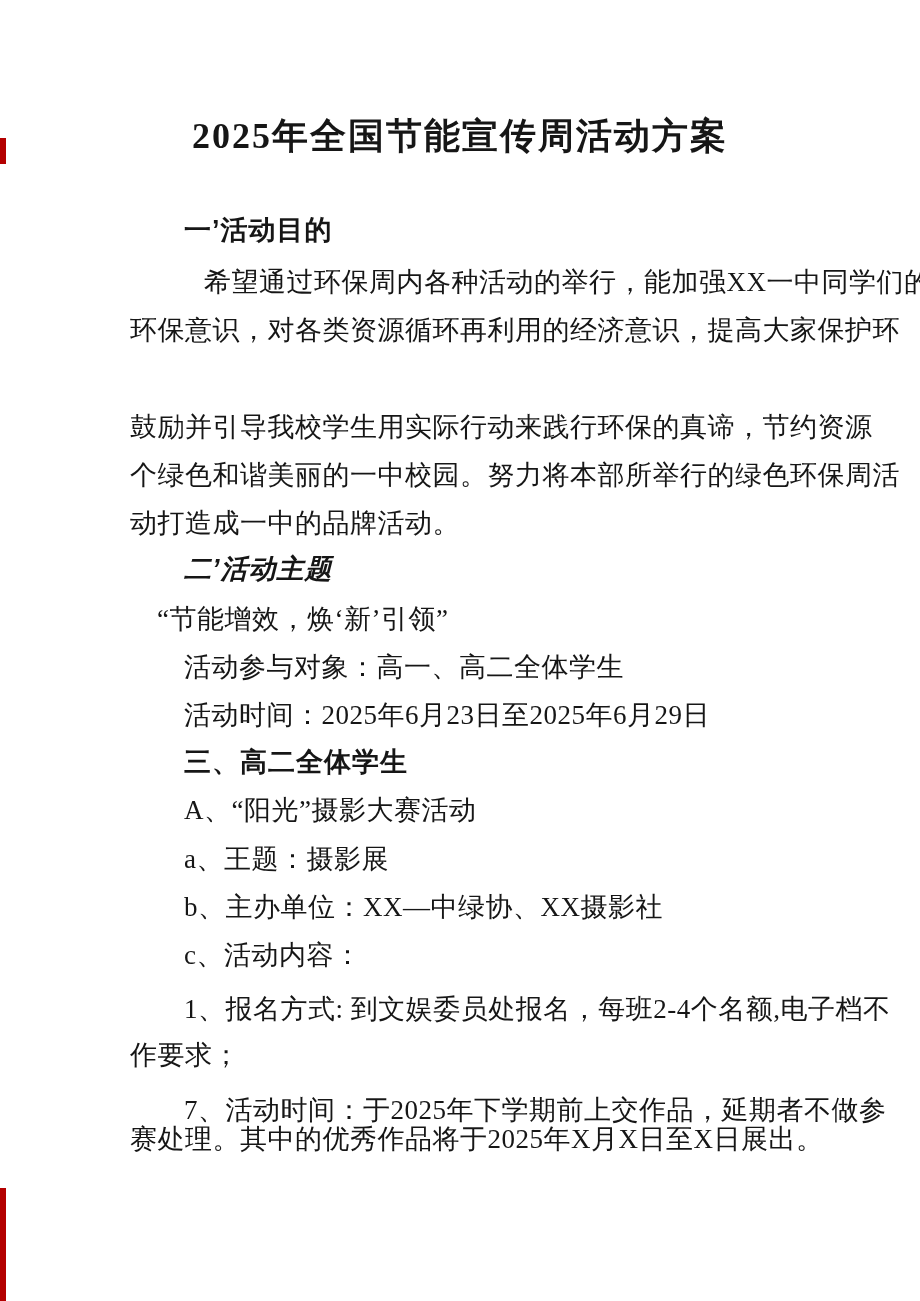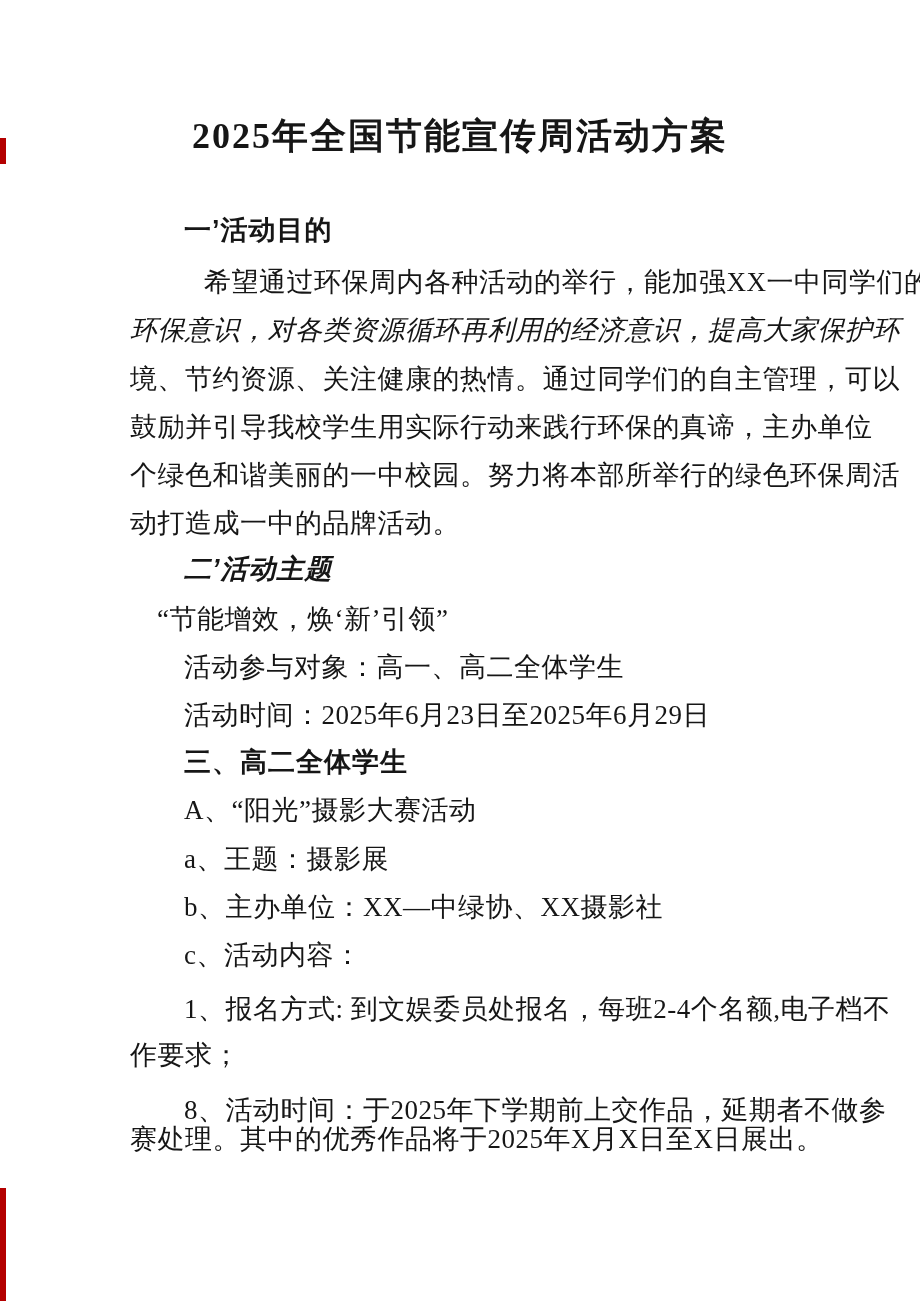--- a/index.html
+++ b/index.html
@@ -36,21 +36,21 @@
   .heading{
     font-size:27px;font-weight:bold;
     font-family:"Liberation Sans","DejaVu Sans",sans-serif;
     letter-spacing:1px;
     line-height:1.15;
   }
 
   
   .h1      {top:215px;left:184px;}
   .p1-l0   {top:267px;left:184px;margin-left:20px;}
-  .p1-l1   {top:315px;left:130px;font-style:italic;}
+  .p1-l1   {top:315px;left:130px;}
   .p1-l2   {top:364px;left:130px;}
   .p1-l3   {top:412px;left:130px;}
   .p1-l4   {top:460px;left:130px;}
   .p1-l5   {top:508px;left:130px;}
   .h2      {top:554px;left:184px;font-style:italic;}
   .theme   {top:604px;left:157px;}
   .partic  {top:652px;left:184px;}
   .time    {top:700px;left:184px;text-align:right;}
   .h3      {top:747px;left:184px;}
   .itemA   {top:795px;left:184px;}
@@ -69,37 +69,36 @@
 
   <div class="edge-mark top" style="background: rgb(180, 0, 0);"></div>
   <div class="edge-mark bottom" style="background: rgb(180, 0, 0);"></div>
 
   <div class="abs doc-title">2025年全国节能宣传周活动方案</div>
 
   <div class="abs heading h1">一’活动目的</div>
 
   <div class="abs body-line p1-l0">希望通过环保周内各种活动的举行，能加强XX一中同学们的</div>
   <div class="abs body-line p1-l1">环保意识，对各类资源循环再利用的经济意识，提高大家保护环</div>
-  <div class="abs body-line p1-l2">境、节约资源、关注健康的热情。通过同学们的自主管理，可以</div>
-  <div class="abs body-line p1-l3">鼓励并引导我校学生用实际行动来践行环保的真谛，主办单位</div>
+  <div class="abs body-line p1-l3">鼓励并引导我校学生用实际行动来践行环保的真谛，节约资源</div>
   <div class="abs body-line p1-l4">个绿色和谐美丽的一中校园。努力将本部所举行的绿色环保周活</div>
   <div class="abs body-line p1-l5">动打造成一中的品牌活动。</div>
 
   <div class="abs heading h2">二’活动主题</div>
 
   <div class="abs body-line theme">“节能增效，焕‘新’引领”</div>
   <div class="abs body-line partic">活动参与对象：高一、高二全体学生</div>
   <div class="abs body-line time">活动时间：2025年6月23日至2025年6月29日</div>
 
   <div class="abs heading h3">三、高二全体学生</div>
 
   <div class="abs body-line itemA">A、“阳光”摄影大赛活动</div>
   <div class="abs body-line itema">a、王题：摄影展</div>
   <div class="abs body-line itemb">b、主办单位：XX—中绿协、XX摄影社</div>
   <div class="abs body-line itemc">c、活动内容：</div>
 
   <div class="abs body-line i1-l0">1、报名方式: 到文娱委员处报名，每班2-4个名额,电子档不</div>
   <div class="abs body-line i1-l1">作要求；</div>
 
-  <div class="abs body-line i2-l0">8、活动时间：于2025年下学期前上交作品，延期者不做参</div>
+  <div class="abs body-line i2-l0">7、活动时间：于2025年下学期前上交作品，延期者不做参</div>
   <div class="abs body-line i2-l1">赛处理。其中的优秀作品将于2025年X月X日至X日展出。</div>
 
 </div>
 
 </body></html>

